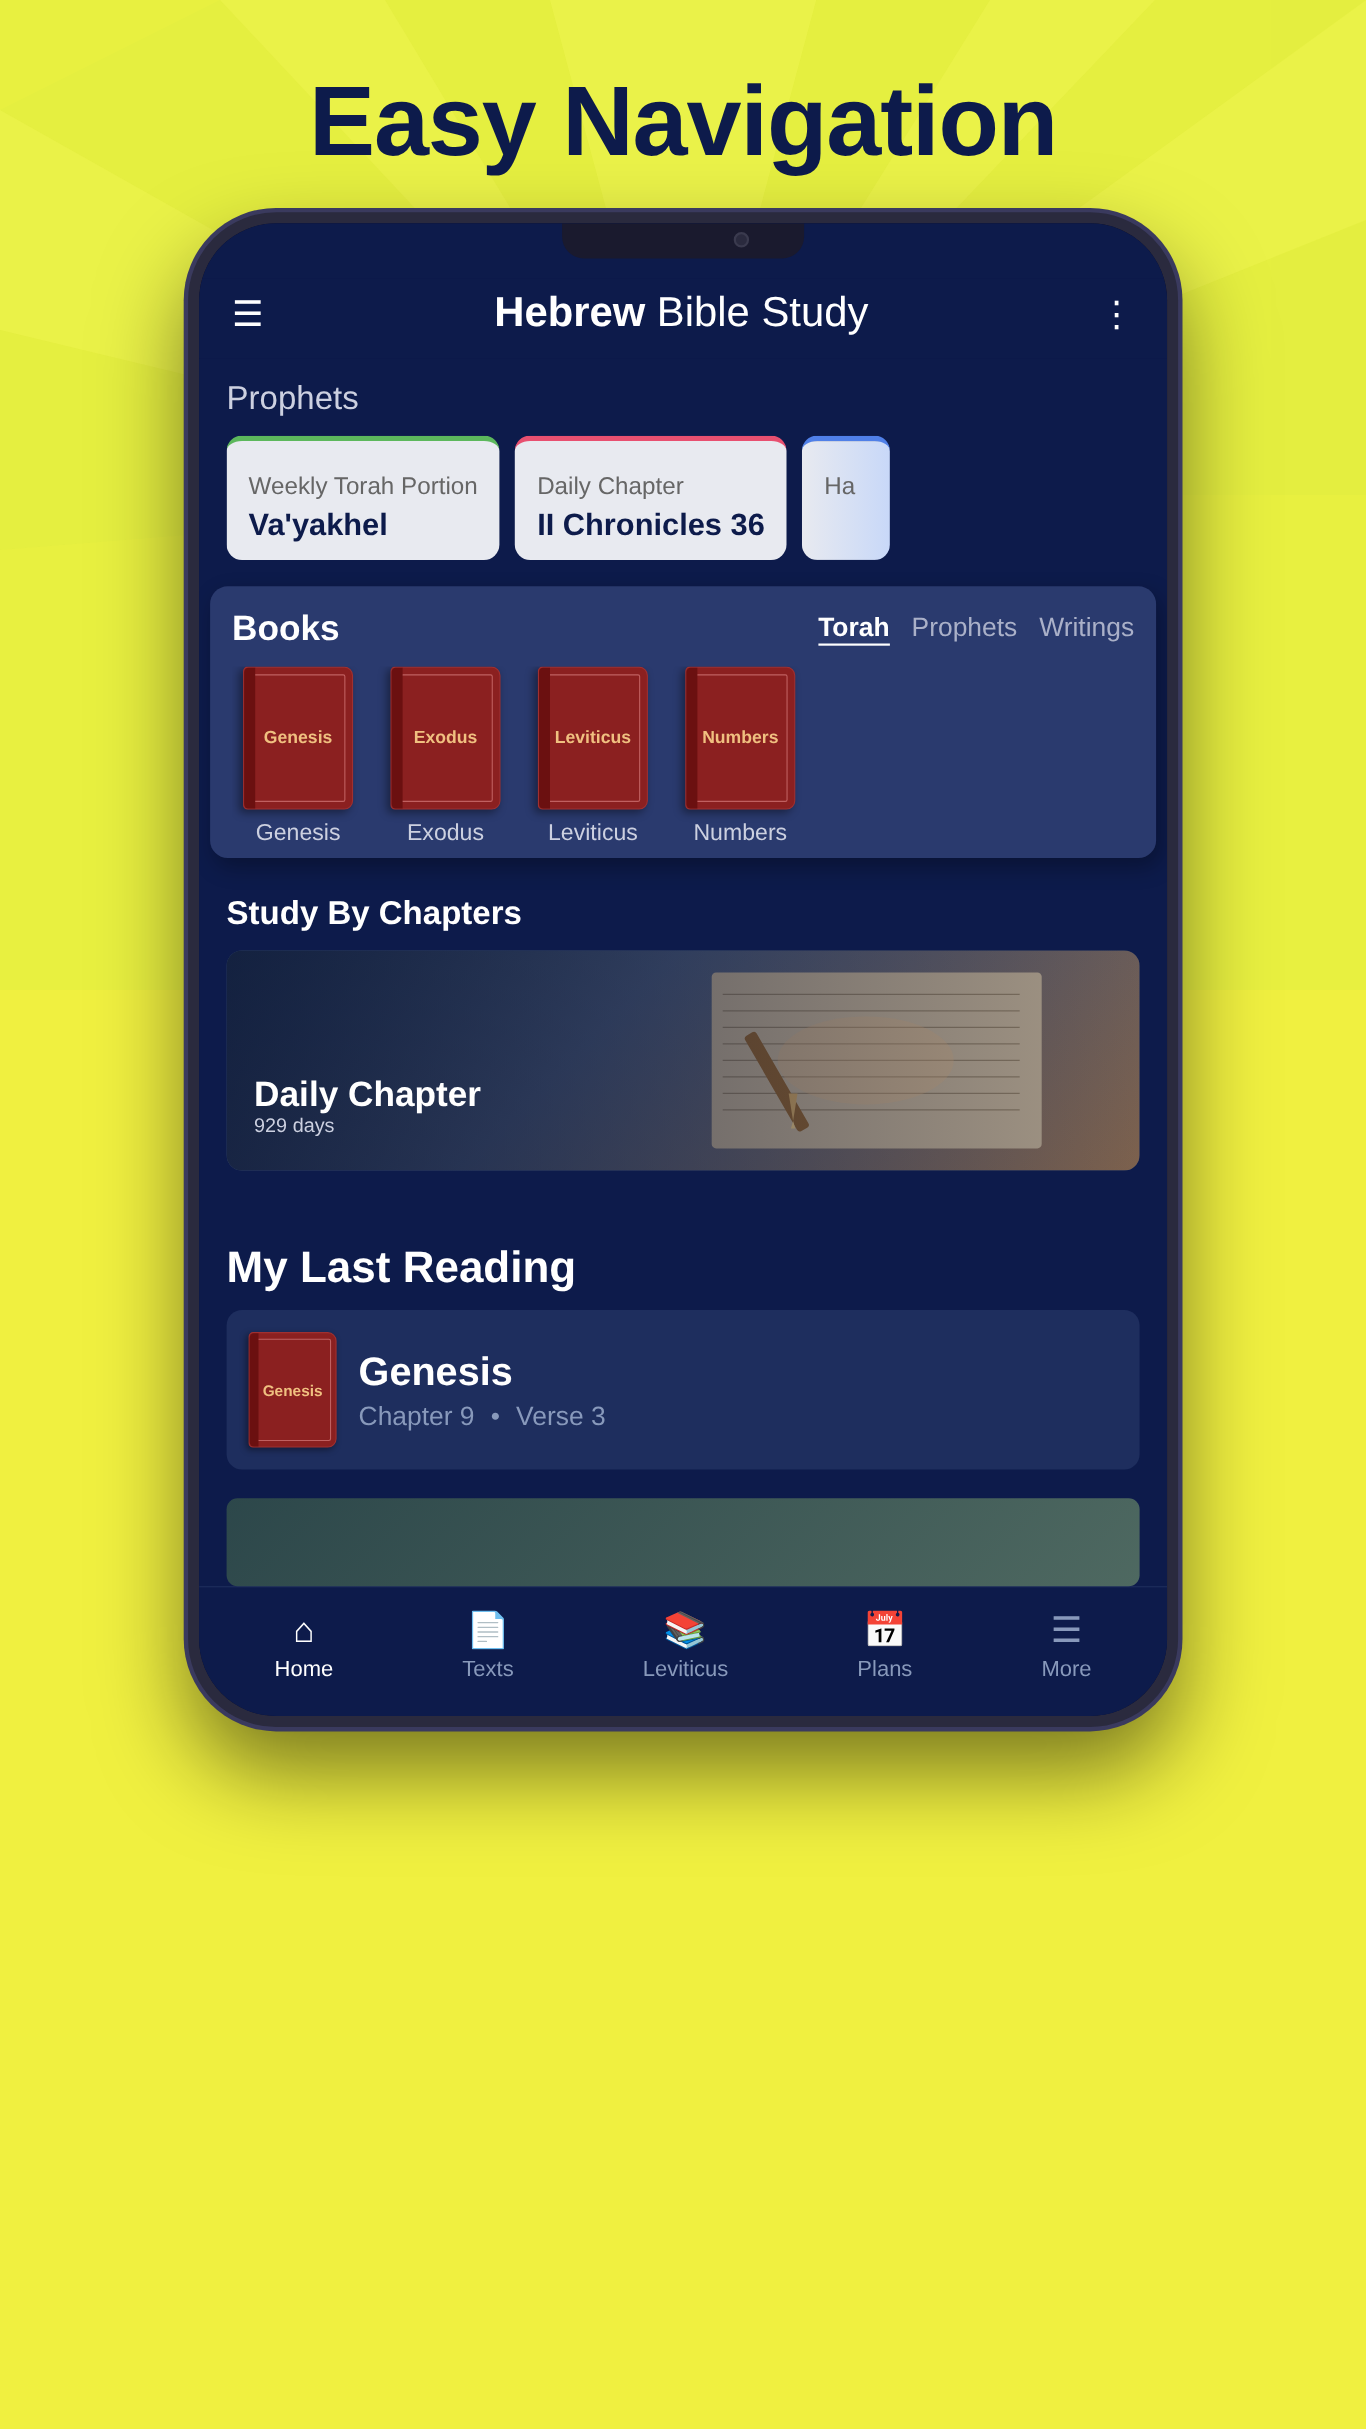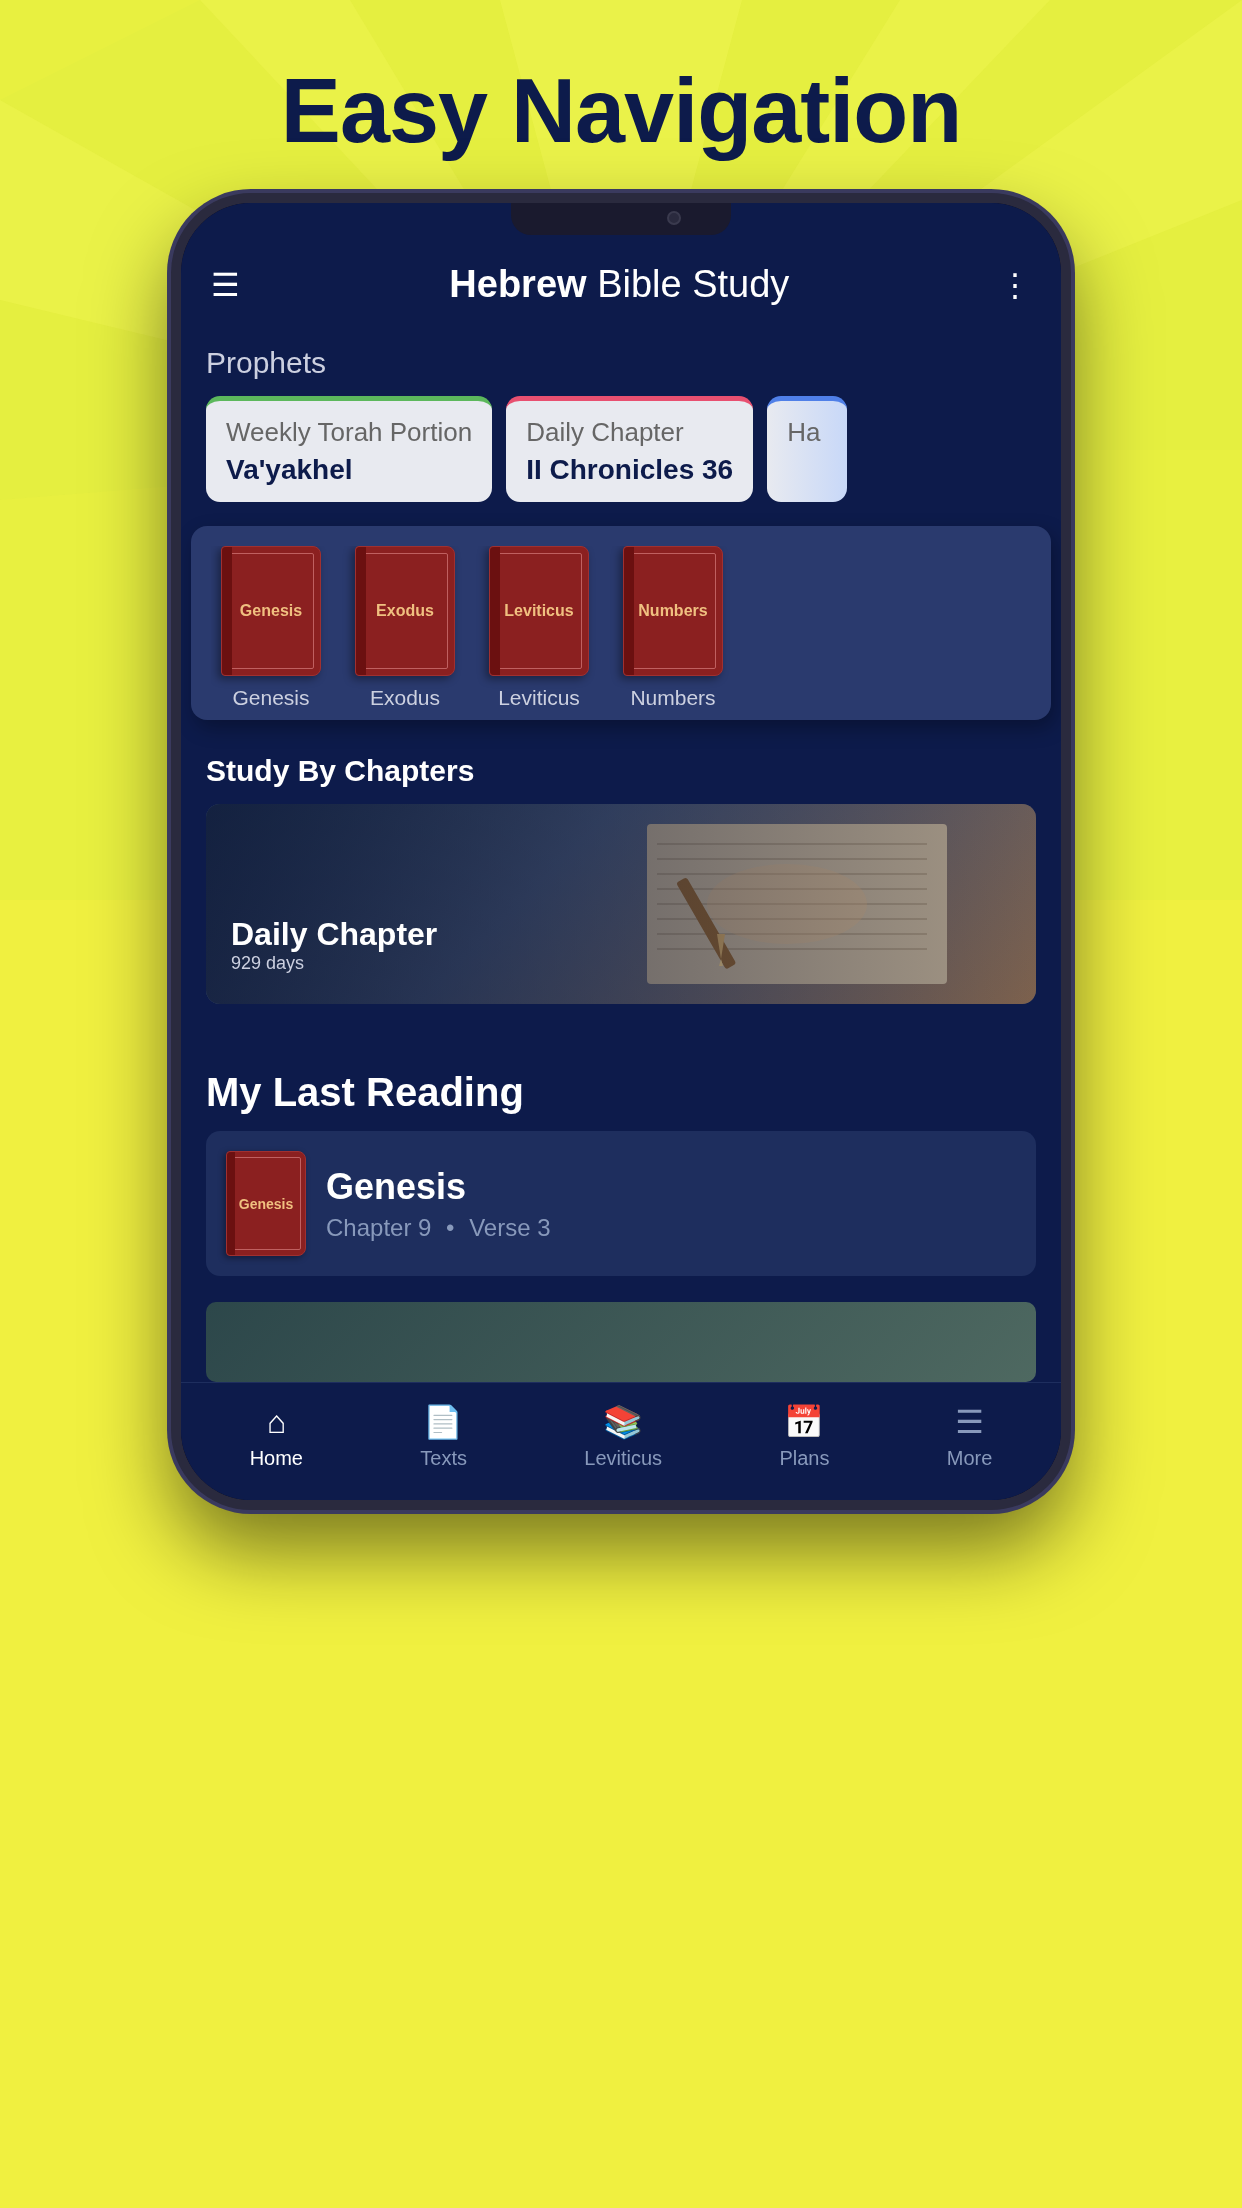--- a/index.html
+++ b/index.html
@@ -179,23 +179,24 @@
       border-top: 5px solid #5cb85c;
     }
 
     .cal-card.partial {
       min-width: 80px;
       background: linear-gradient(to right, #e8eaf0, #c8d8f8);
       border-top: 5px solid #5080e8;
     }
 
     .cal-card-label {
-      font-size: 26px;
+      font-size: 22px;
       color: #666;
       margin-bottom: 6px;
+      margin-top: 12px;
     }
 
     .cal-card-value {
       font-size: 28px;
       font-weight: 700;
       color: #0d1b4b;
     }
 
     
     .books-card {
@@ -588,20 +589,28 @@
               <div class="cal-card-value">II Chronicles 36</div>
             </div>
 
             <div class="cal-card partial">
               <div class="cal-card-label">Ha</div>
             </div>
           </div>
         </div>
 
         <div class="books-card">
+          <div class="books-header">
+            <span class="books-title">Books</span>
+            <div class="books-tabs">
+              <span class="books-tab active">Torah</span>
+              <span class="books-tab">Prophets</span>
+              <span class="books-tab">Writings</span>
+            </div>
+          </div>
           <div class="books-row">
 
             <div class="book-item">
               <div class="book-cover">
                 <div class="book-spine"></div>
                 <span class="book-title-cover">Genesis</span>
               </div>
               <span class="book-name">Genesis</span>
             </div>
 

